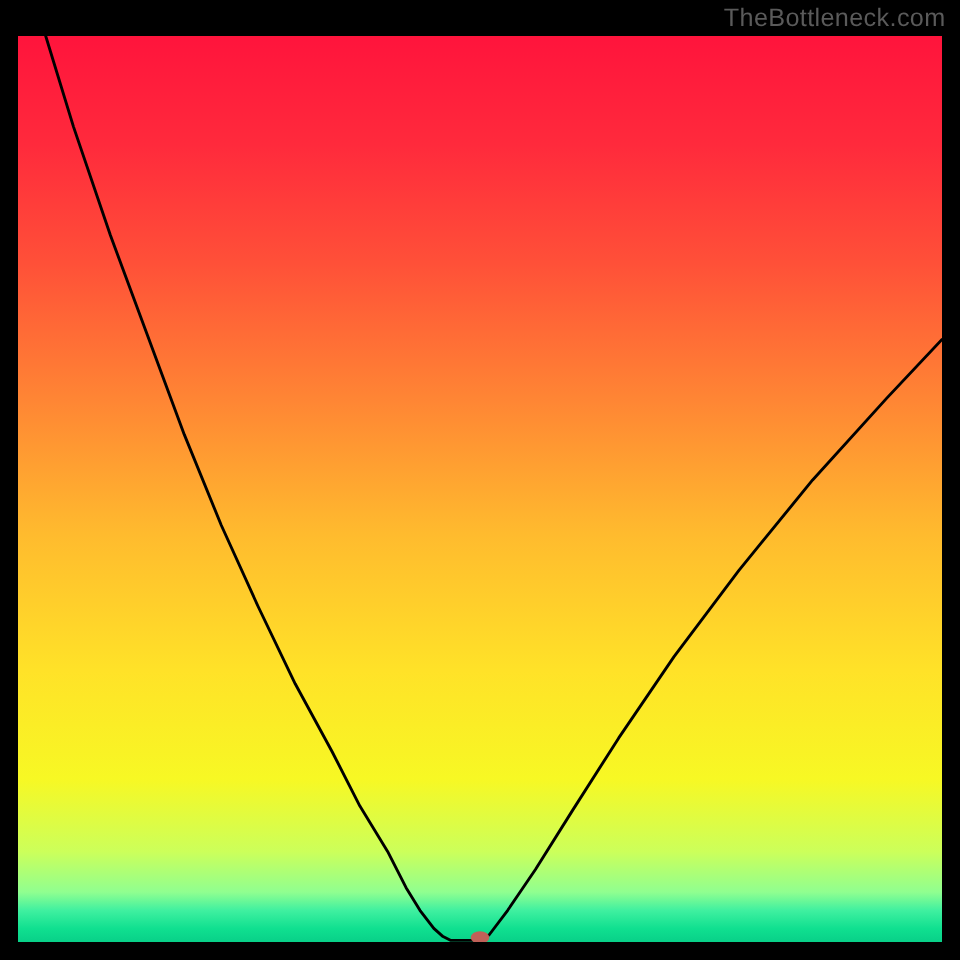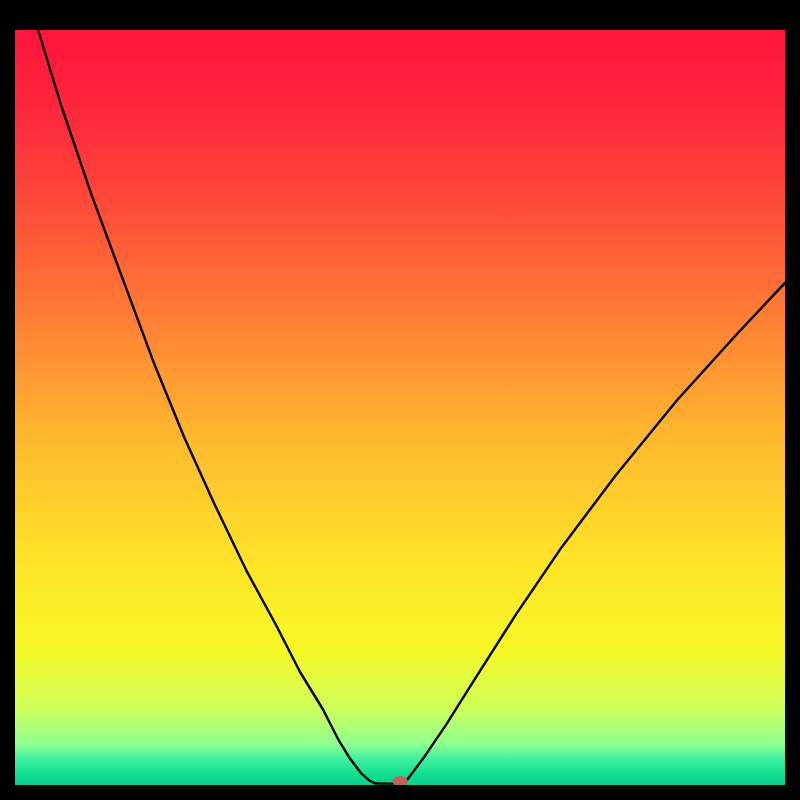--- a/index.html
+++ b/index.html
@@ -45,20 +45,21 @@
     stroke-linejoin: round;
   }
   .marker {
     fill: #c06058;
   }
 </style>
 </head>
 <body>
 
 <div class="frame">
+  <div class="watermark">TheBottleneck.com</div>
 
   <div class="plot-area">
     <svg id="chart-svg" width="770" height="755" viewBox="0 0 770 755" preserveAspectRatio="none">
       <defs>
         <linearGradient id="bg-grad" x1="0" y1="0" x2="0" y2="1">
             <stop offset="0.00%" stop-color="#ff143c"></stop>
             <stop offset="12.00%" stop-color="#ff2a3c"></stop>
             <stop offset="25.00%" stop-color="#ff5038"></stop>
             <stop offset="40.00%" stop-color="#ff8534"></stop>
             <stop offset="55.00%" stop-color="#ffbb2e"></stop>

